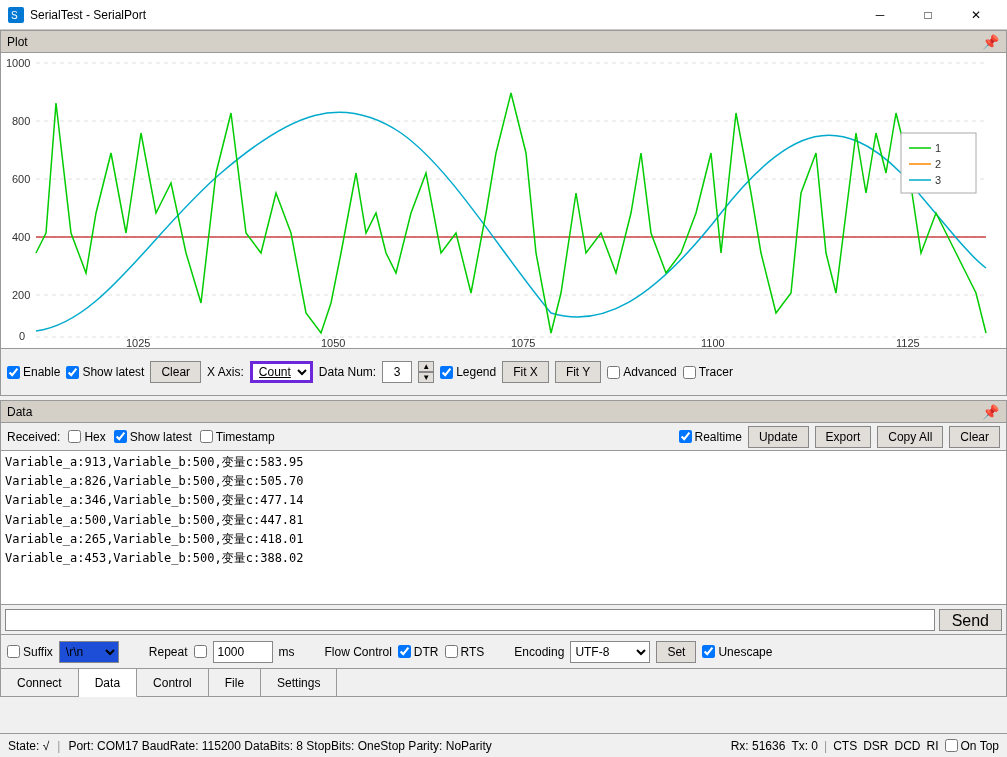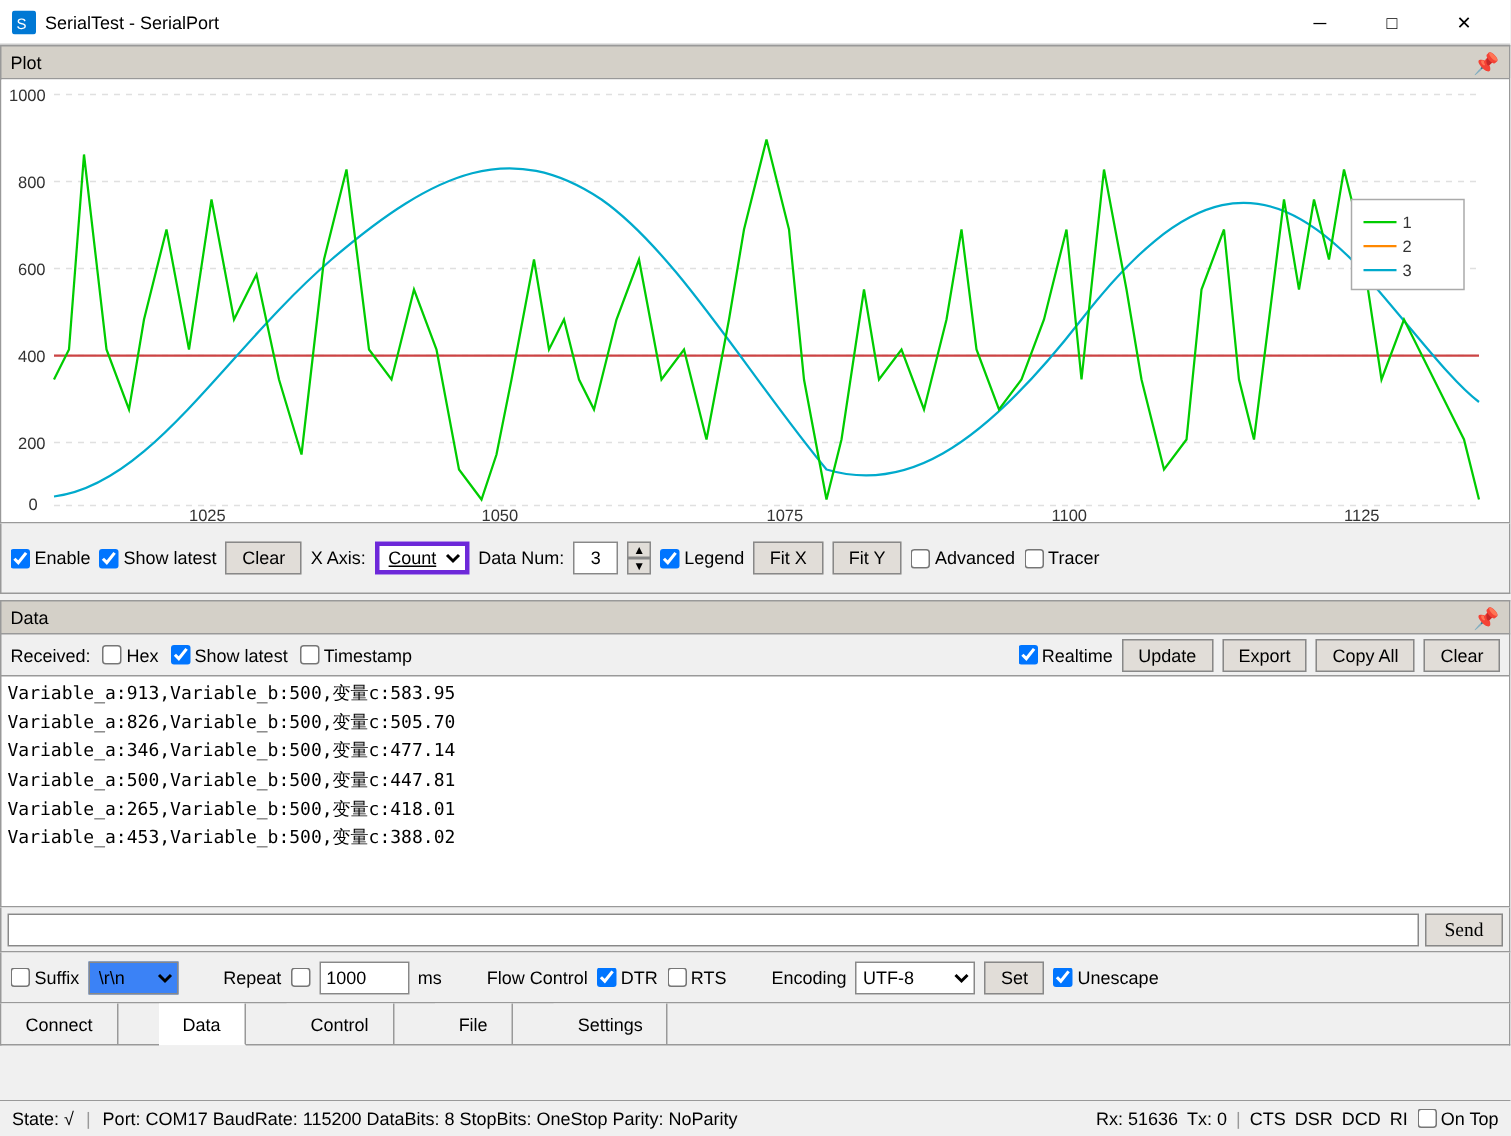--- a/index.html
+++ b/index.html
@@ -31,33 +31,33 @@
     .checkbox-label input { margin: 0; }
     .data-header-bar { background: #f0f0f0; border: 1px solid #999; border-bottom: none; padding: 3px 6px; display: flex; align-items: center; gap: 8px; height: 28px; }
     .data-header-right { margin-left: auto; display: flex; align-items: center; gap: 6px; }
     .data-btn { padding: 2px 10px; background: #e1ddd8; border: 1px solid #888; cursor: pointer; font-size: 12px; height: 22px; }
     .data-display { background: #fff; border: 1px solid #999; height: 155px; overflow-y: scroll; padding: 2px 4px; font-family: monospace; font-size: 12px; }
     .data-display div { line-height: 1.6; }
 
     
     .send-area { background: #f0f0f0; border: 1px solid #999; border-top: none; display: flex; align-items: center; padding: 3px 4px; gap: 4px; height: 30px; }
     .send-input { flex: 1; height: 22px; border: 1px solid #888; font-size: 12px; padding: 0 4px; }
-    .send-btn { padding: 2px 12px; background: #e1ddd8; border: 1px solid #888; cursor: pointer; font-size: 13px; height: 22px; font-family: Liberation Serif, serif; }
+    .send-btn { padding: 2px 12px; background: #e1ddd8; border: 1px solid #888; cursor: pointer; font-size: 16px; height: 22px; }
 
     
     .options-area { background: #f0f0f0; border: 1px solid #999; border-top: none; padding: 4px 6px; display: flex; align-items: center; gap: 30px; height: 34px; }
     .option-group { display: flex; align-items: center; gap: 6px; }
-    .suffix-dropdown { height: 22px; font-size: 12px; border: 1px solid #888; background: #3b82f6; padding: 0 2px; width: 60px; }
+    .suffix-dropdown { height: 22px; font-size: 12px; border: 1px solid #888; background: #1d4ed8; padding: 0 2px; width: 60px; }
     .repeat-input { width: 60px; height: 22px; font-size: 12px; border: 1px solid #888; padding: 0 4px; }
     .ms-label { font-size: 12px; }
     .encoding-select { height: 22px; font-size: 12px; border: 1px solid #888; background: #fff; width: 80px; }
     .set-btn { padding: 2px 10px; background: #e1ddd8; border: 1px solid #888; cursor: pointer; font-size: 12px; height: 22px; }
 
     
-    .tab-bar { display: flex; background: #f0f0f0; border: 1px solid #999; border-top: none; height: 28px; gap: 27px; }
+    .tab-bar { display: flex; background: #f0f0f0; border: 1px solid #999; border-top: none; height: 28px; }
     .tab { padding: 4px 16px; border-right: 1px solid #999; cursor: pointer; font-size: 12px; display: flex; align-items: center; background: #f0f0f0; }
     .tab.active { background: #fff; border-bottom: 1px solid #fff; margin-bottom: -1px; }
 
     
     .statusbar { position: fixed; bottom: 0; left: 0; right: 0; height: 24px; background: #f0f0f0; border-top: 1px solid #999; display: flex; align-items: center; padding: 0 8px; font-size: 12px; gap: 8px; }
     .statusbar-right { margin-left: auto; display: flex; align-items: center; gap: 6px; }
     .status-divider { color: #999; }
 
     
     svg { display: block; }

